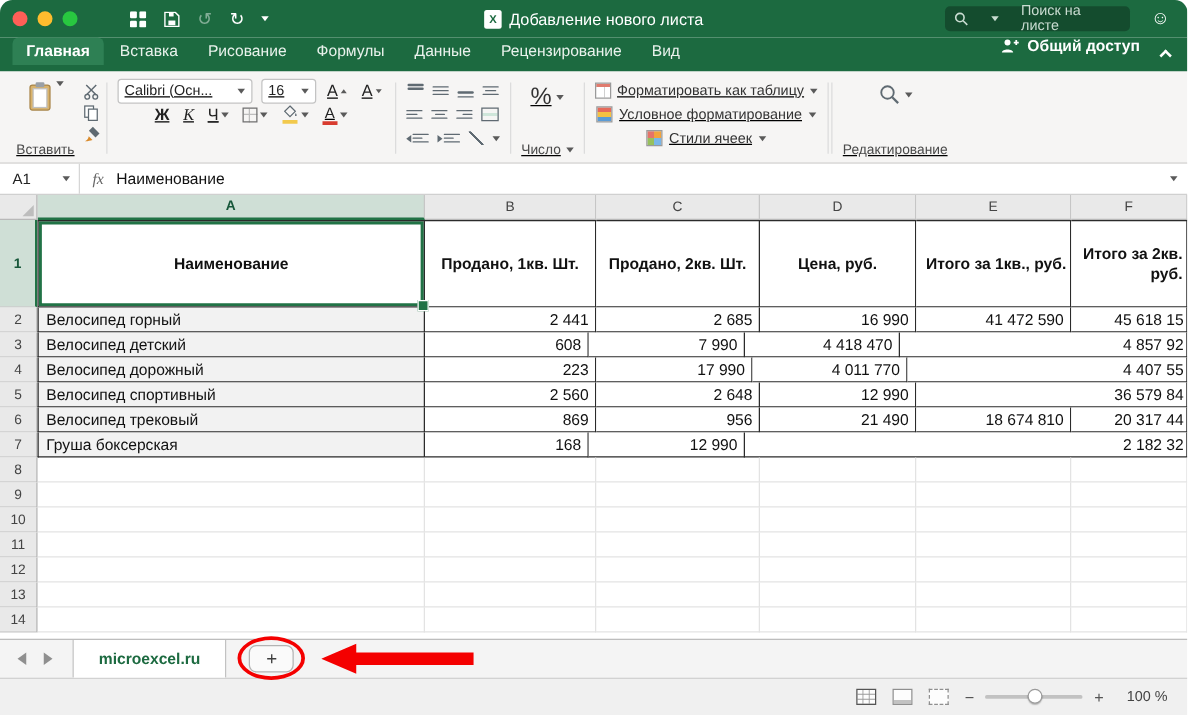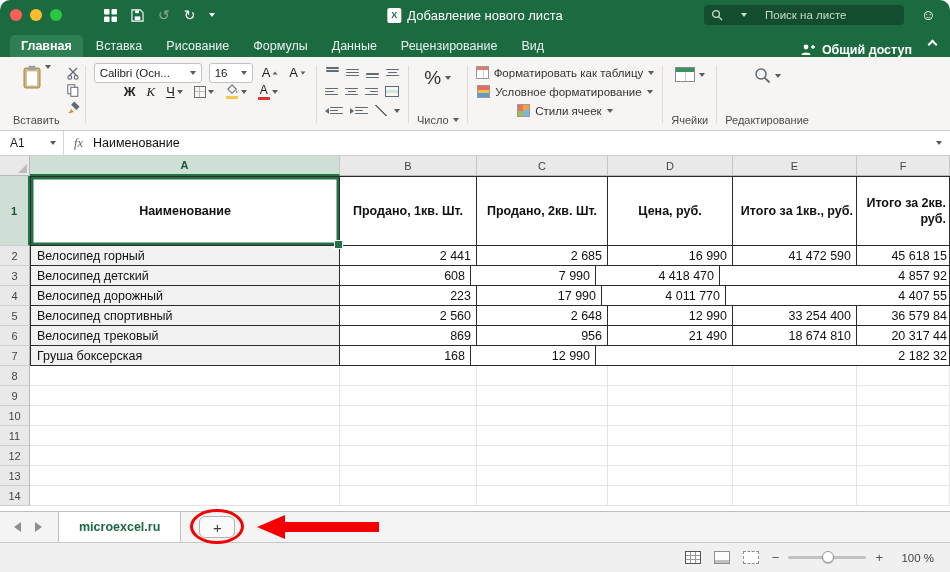--- a/index.html
+++ b/index.html
@@ -16,48 +16,48 @@
   .light.r { background:#ff5f57; } .light.y { background:#febc2e; } .light.g { background:#28c840; }
   .tb-icons { display:flex; align-items:center; gap:14px; margin-left:42px; color:#fff; }
   .tbi { display:flex; align-items:center; }
   .glyph { font-size:14px; line-height:1; color:#fff; }
   .dim { opacity:.45; }
   .tb-title { position:absolute; left:50%; transform:translateX(-50%);
     color:#fff; font-size:13px; display:flex; align-items:center; gap:6px; white-space:nowrap; }
   .doc-ic { width:14px; height:15px; background:#fff; border-radius:2px;
     display:flex; align-items:center; justify-content:center; }
   .doc-ic i { font-style:normal; font-weight:bold; font-size:9px; color:#1c6a40; }
-  .searchbox { position:absolute; right:46px; top:5px; width:200px; height:20px;
+  .searchbox { position:absolute; right:46px; top:5px; width:148px; height:20px;
     background:rgba(0,0,0,.28); border-radius:4px; display:flex; align-items:center;
     gap:18px; padding:0 7px; color:#c9dcd1; font-size:11.5px; }
   .smiley { position:absolute; right:14px; top:6px; font-size:15px; color:#fff; }
 
   .caret { width:0; height:0; border-left:3.5px solid transparent; border-right:3.5px solid transparent;
     border-top:4px solid #5a5a5a; display:inline-block; flex:0 0 auto; }
   .caret.up { border-top:none; border-bottom:4px solid #5a5a5a; }
   .caret.small { transform:scale(.8); }
   .caret.white { border-top-color:#fff; }
   .caret.pale { border-top-color:#c9dcd1; }
   .chev-up { width:7px; height:7px; border-top:2px solid #fff; border-left:2px solid #fff;
     transform:rotate(45deg); display:inline-block; margin-top:3px; }
 
   
-  .tabrow { flex:0 0 27px; background:#1c6a40; display:flex; align-items:flex-end;
+  .tabrow { flex:0 0 27px; background:#1c6a40; display:flex; align-items:flex-start;
     padding-left:10px; gap:2px; position:relative; }
   .rtab { color:#e9f2ec; font-size:12.5px; padding:4px 11px; border-radius:5px 5px 0 0;
     white-space:nowrap; }
   .rtab.active { background:#2e8054; font-weight:bold; color:#fff; }
   .share { position:absolute; right:38px; display:flex; align-items:center; gap:6px;
     color:#fff; font-size:12.5px; font-weight:bold; }
   .collapse { position:absolute; right:14px; top:8px; }
 
   
   .ribbon { flex:0 0 74px; background:#f6f5f4; border-bottom:1px solid #cccbca;
     display:flex; align-items:stretch; padding:4px 4px 2px 6px; }
-  .rgroup { display:flex; flex-direction:column; align-items:center; padding:2px 7px; }
+  .rgroup { display:flex; flex-direction:column; align-items:center; padding:2px 7px;text-decoration:underline; }
   .rsep { width:1px; background:#dcdcdc; margin:5px 1px; }
   .grp-label { margin-top:auto; font-size:11px; color:#4a4a4a; display:flex; align-items:center; gap:4px; }
   .paste-main { display:flex; align-items:flex-start; gap:3px; margin-top:2px; }
   .paste-side { display:flex; flex-direction:column; justify-content:flex-start;
     gap:4px; padding:6px 4px 0 0; }
   .arow { display:flex; align-items:center; gap:7px; height:19px; }
   .combo { background:#fff; border:1px solid #c3c3c3; border-radius:3px; height:20px;
     display:flex; align-items:center; justify-content:space-between; padding:0 5px;
     font-size:11.5px; color:#222; }
   .combo.fname { width:108px; }
@@ -425,27 +425,20 @@
         <span class="caret"></span>
       </div>
       <div class="sty-row">
         <span class="sic s3"></span>
         <span>Стили ячеек</span>
         <span class="caret"></span>
       </div>
     </div>
     <div class="rsep"></div>
 
-    <div class="rgroup">
-      <div class="icon-stack">
-        <span class="cells-ic"></span>
-        <span class="caret"></span>
-      </div>
-      <div class="grp-label">Ячейки</div>
-    </div>
     <div class="rsep"></div>
 
     <div class="rgroup">
       <div class="icon-stack">
         <svg width="17" height="17" viewBox="0 0 17 17">
             <circle cx="7" cy="7" r="5" fill="none" stroke="#5f6a72" stroke-width="1.5"></circle>
             <line x1="10.8" y1="10.8" x2="15.5" y2="15.5" stroke="#5f6a72" stroke-width="1.8"></line>
           </svg>
         <span class="caret"></span>
       </div>
@@ -512,21 +505,20 @@
       <div class="cell num w-e">4 011 770</div>
       <div class="cell num fnum w-f">4 407 55</div>
     </div>
 
     <div class="grow">
       <div class="rhdr">5</div>
       <div class="cell txt w-a first">Велосипед спортивный</div>
       <div class="cell num w-b">2 560</div>
       <div class="cell num w-c">2 648</div>
       <div class="cell num w-d">12 990</div>
-      <div class="cell num w-e">33 254 400</div>
       <div class="cell num fnum w-f">36 579 84</div>
     </div>
 
     <div class="grow">
       <div class="rhdr">6</div>
       <div class="cell txt w-a first">Велосипед трековый</div>
       <div class="cell num w-b">869</div>
       <div class="cell num w-c">956</div>
       <div class="cell num w-d">21 490</div>
       <div class="cell num w-e">18 674 810</div>

